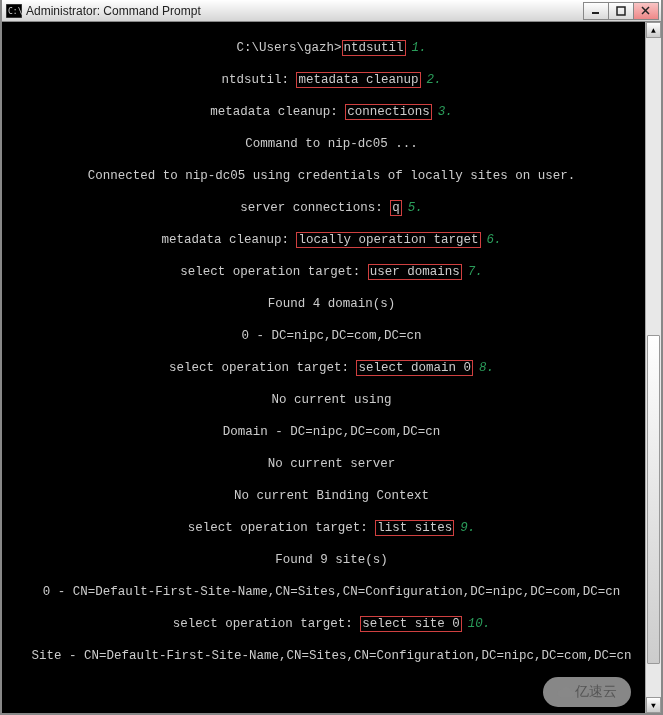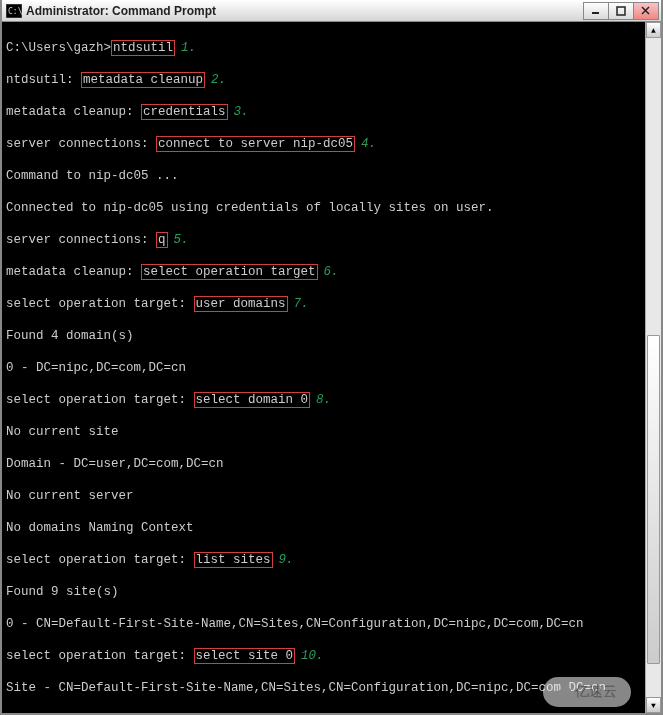--- a/index.html
+++ b/index.html
@@ -32,21 +32,21 @@
     color: #222;
   }
   .titlebar-icon {
     width: 16px;
     height: 14px;
     margin-right: 4px;
     display: flex;
     align-items: center;
     justify-content: center;
   }
-  .title-text { flex: 1; font-weight: bold; }
+  .title-text { flex: 1; font-weight: normal; }
   .window-buttons { display: flex; gap: 0; }
   .winbtn {
     width: 26px;
     height: 18px;
     border: 1px solid #888;
     background: linear-gradient(to bottom,#fefefe,#d9d9d9);
     display:flex;align-items:center;justify-content:center;
     font-family: Arial;
     font-size: 10px;
     margin-left: -1px;
@@ -80,21 +80,21 @@
     height: 16px;
     background: linear-gradient(to bottom,#fff,#ccc);
     border:1px solid #999;
     display:flex;align-items:center;justify-content:center;font-size:8px;
   }
   .strack { flex:1; background:#e8e8e8; position:relative;}
   .sthumb {
     position:absolute;left:1px;right:1px;background:linear-gradient(to bottom,#fff,#ccc);
     border:1px solid #999;border-radius:1px;
   }
-  .line { display: block; min-height: 16px; }
+  .line { display: block; min-height: 16px; text-align: center; }
   .hl { 
     border: 1px solid #d04040; 
     padding: 0 1px;
     color: #ccc;
   }
   .ann {
     color: #2a9c5a;
     font-style: italic;
     font-family: 'Courier New', serif;
     margin-left: 6px;
@@ -142,34 +142,33 @@
             <line x1="1" y1="1" x2="8" y2="8" stroke="#222" stroke-width="1.5"></line>
             <line x1="8" y1="1" x2="1" y2="8" stroke="#222" stroke-width="1.5"></line>
           </svg>
         </div>
     </div>
   </div>
 
   <div class="terminal">
 <span class="line"><span>C:\Users\gazh&gt;</span><span class="hl">ntdsutil</span><span class="ann">1.</span></span>
 <span class="line"><span>ntdsutil: </span><span class="hl">metadata cleanup</span><span class="ann">2.</span></span>
-<span class="line"><span>metadata cleanup: </span><span class="hl">credentials</span><span class="ann">3.</span></span>
-<span class="line"><span>server connections: </span><span class="hl">connect to server nip-dc05</span><span class="ann">4.</span></span>
+<span class="line"><span>metadata cleanup: </span><span class="hl">connections</span><span class="ann">3.</span></span>
 <span class="line">Command to nip-dc05 ...</span>
 <span class="line">Connected to nip-dc05 using credentials of locally sites on user.</span>
 <span class="line"><span>server connections: </span><span class="hl">q</span><span class="ann">5.</span></span>
-<span class="line"><span>metadata cleanup: </span><span class="hl">select operation target</span><span class="ann">6.</span></span>
+<span class="line"><span>metadata cleanup: </span><span class="hl">locally operation target</span><span class="ann">6.</span></span>
 <span class="line"><span>select operation target: </span><span class="hl">user domains</span><span class="ann">7.</span></span>
 <span class="line">Found 4 domain(s)</span>
 <span class="line">0 - DC=nipc,DC=com,DC=cn</span>
 <span class="line"><span>select operation target: </span><span class="hl">select domain 0</span><span class="ann">8.</span></span>
-<span class="line">No current site</span>
-<span class="line">Domain - DC=user,DC=com,DC=cn</span>
+<span class="line">No current using</span>
+<span class="line">Domain - DC=nipc,DC=com,DC=cn</span>
 <span class="line">No current server</span>
-<span class="line">No domains Naming Context</span>
+<span class="line">No current Binding Context</span>
 <span class="line"><span>select operation target: </span><span class="hl">list sites</span><span class="ann">9.</span></span>
 <span class="line">Found 9 site(s)</span>
 <span class="line">0 - CN=Default-First-Site-Name,CN=Sites,CN=Configuration,DC=nipc,DC=com,DC=cn</span>
 <span class="line"><span>select operation target: </span><span class="hl">select site 0</span><span class="ann">10.</span></span>
 <span class="line">Site - CN=Default-First-Site-Name,CN=Sites,CN=Configuration,DC=nipc,DC=com,DC=cn</span>
 <span class="line"></span>
 
 
 
 

